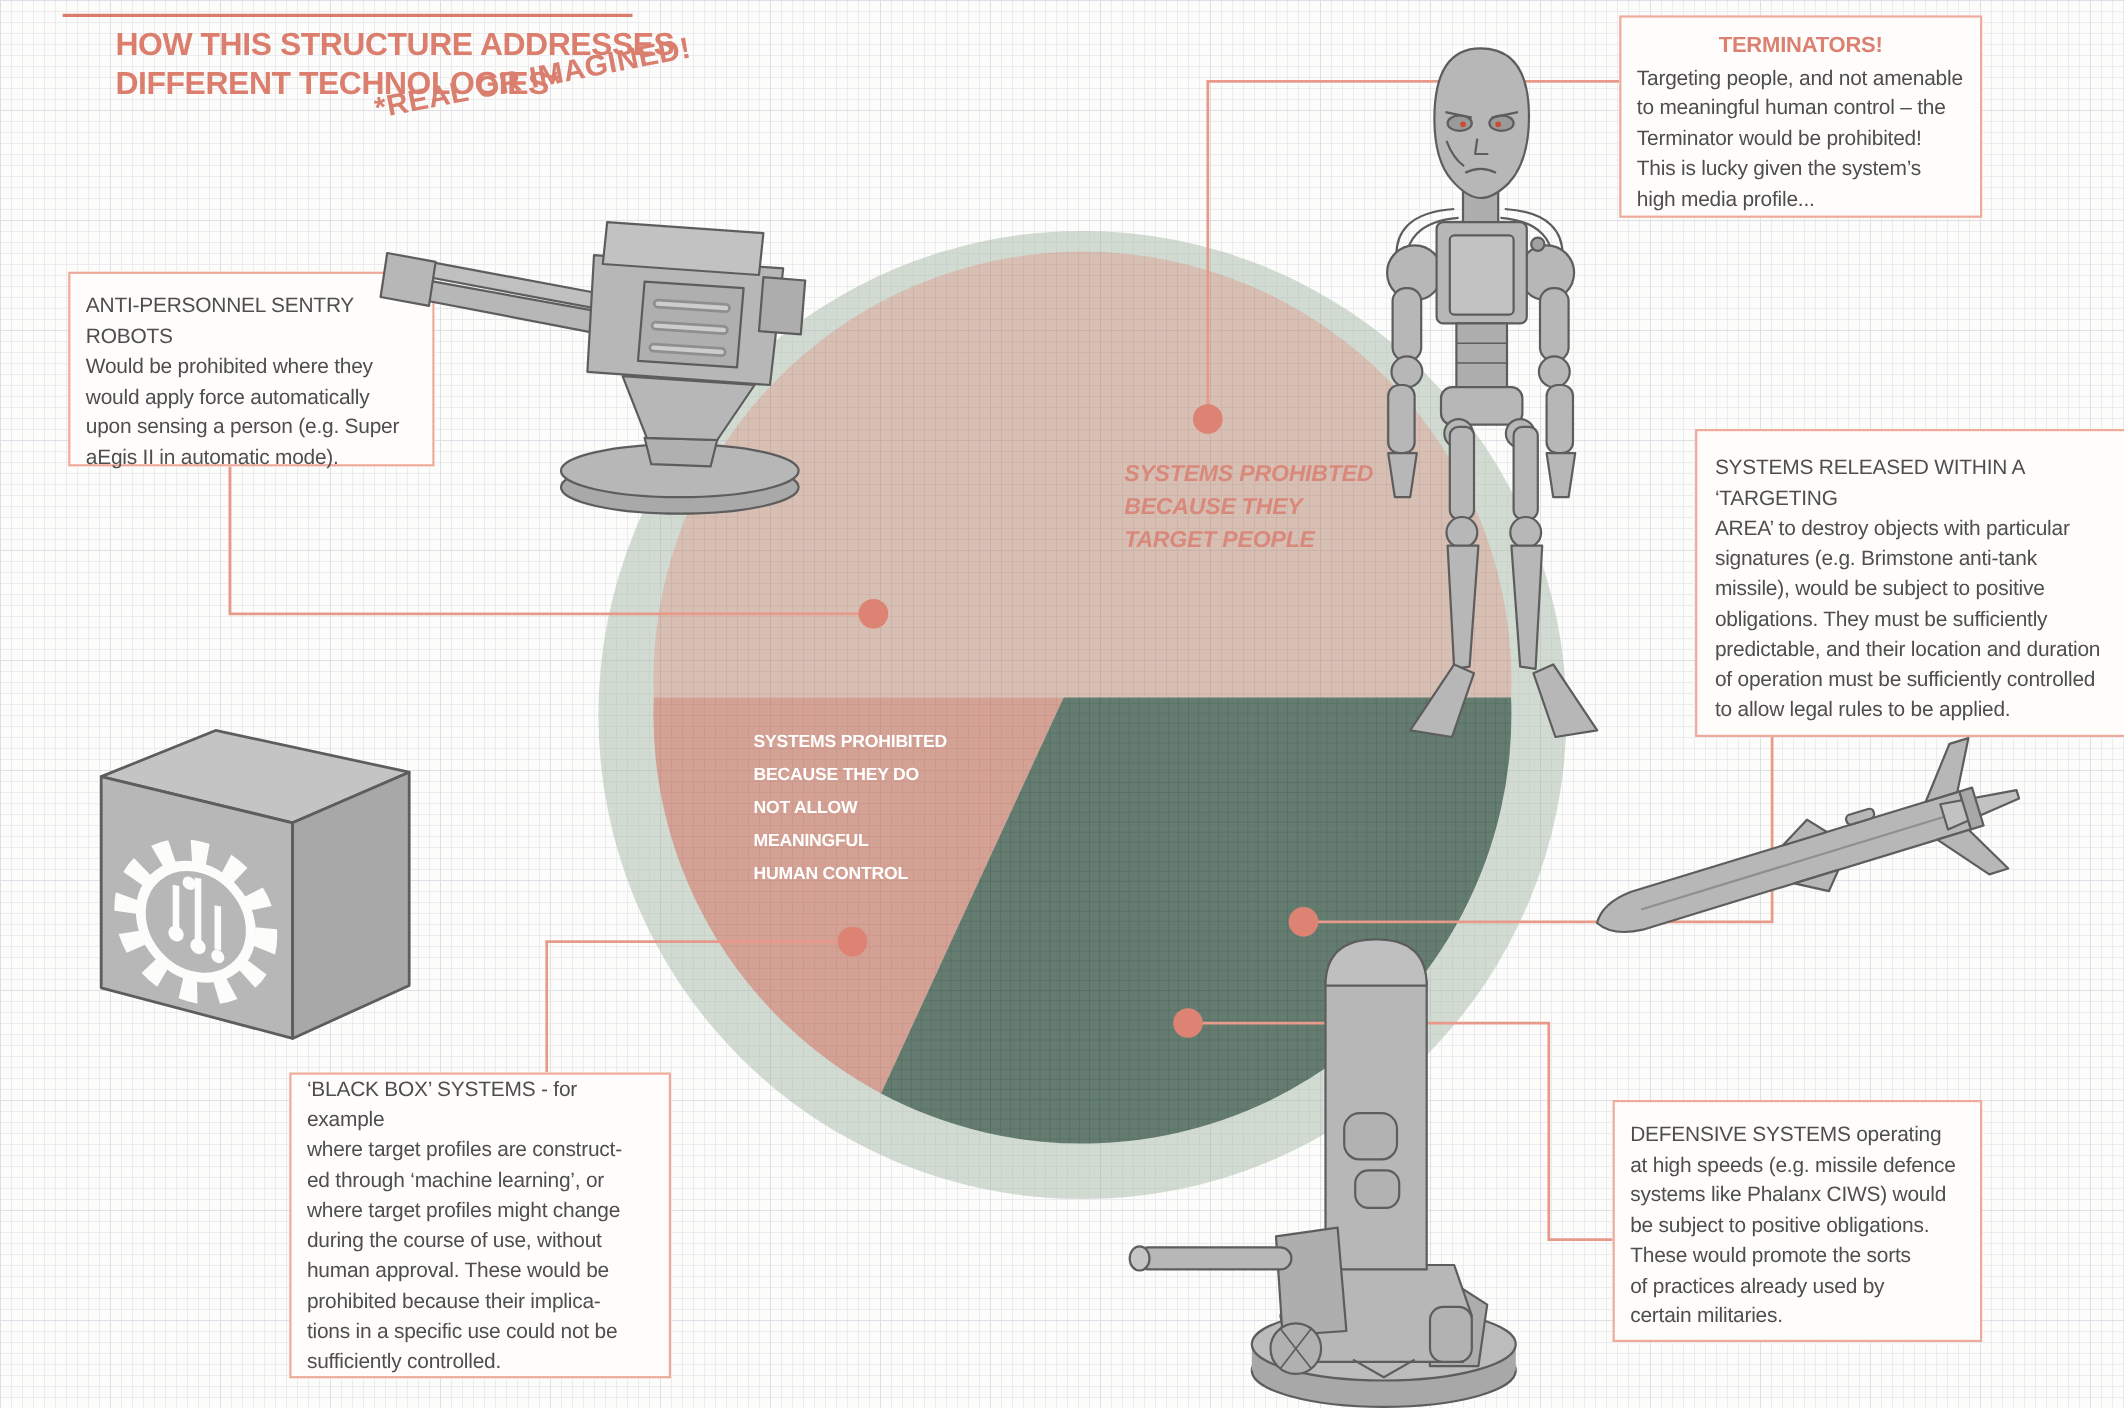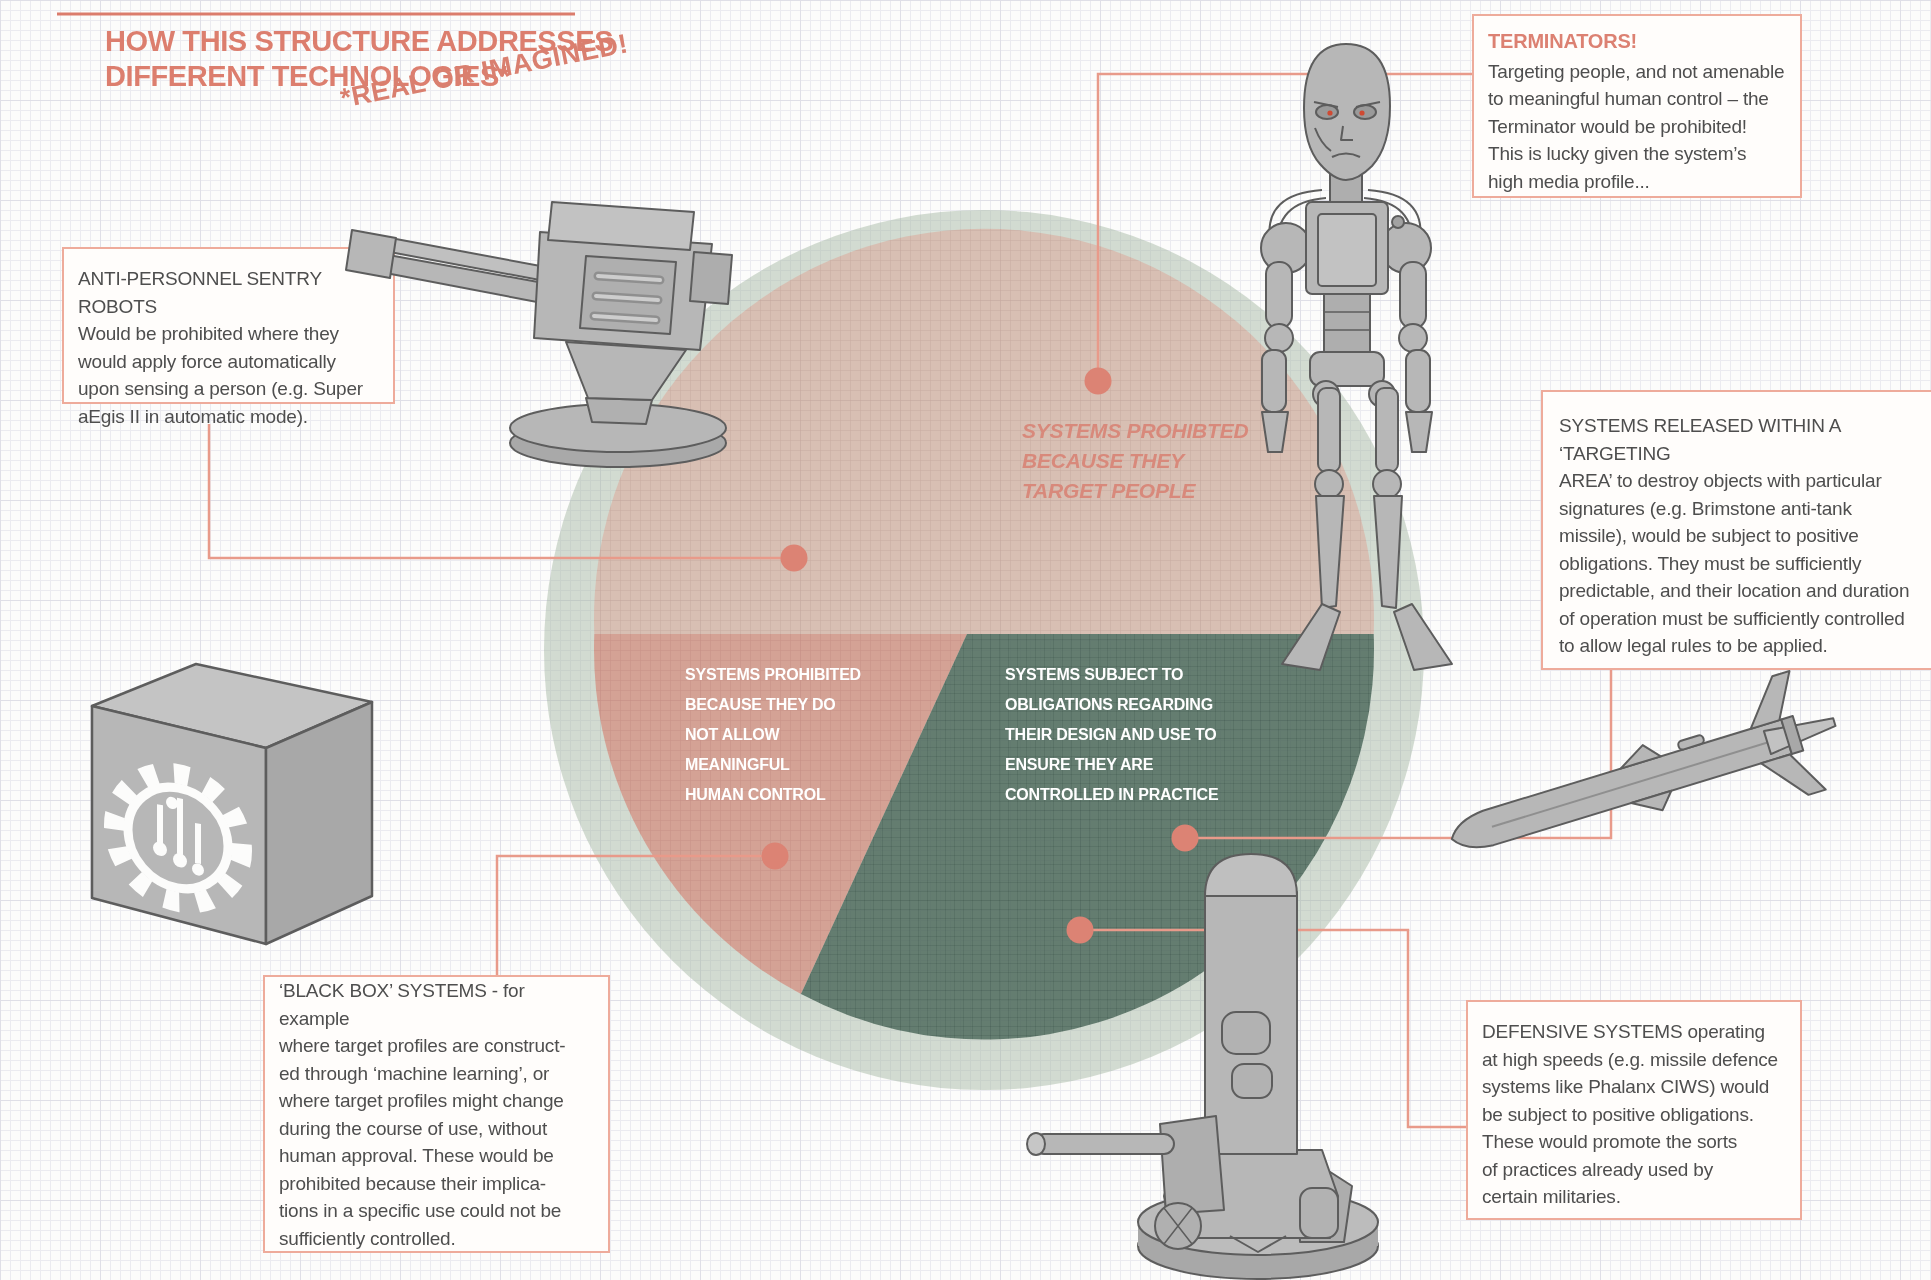--- a/index.html
+++ b/index.html
@@ -43,23 +43,23 @@
     position:absolute;
     background:#fffdfb;
     border:2px solid #eeab9b;
     box-sizing:border-box;
     color:#4e4e4e;
     font-size:19px;line-height:27.5px;
     letter-spacing:-0.2px;
     padding:12px 14px;
   }
   .callout .lines{white-space:pre-line;}
-  .callout .heading{font-weight:bold;color:#dc8172;font-size:20px;margin-bottom:2px;}
+  .callout .heading{font-weight:bold;color:#dc8172;font-size:20px;margin-bottom:2px;text-align:center;}
   #callout-terminators{left:1472px;top:14px;width:330px;height:184px;}
-  #callout-sentry{left:62px;top:247px;width:333px;height:157px;padding-top:16px;}
+  #callout-sentry{left:62px;top:247px;width:333px;height:177px;padding-top:16px;}
   #callout-targeting-area{left:1541px;top:390px;width:398px;height:280px;padding:20px 16px;}
   #callout-black-box{left:263px;top:975px;width:347px;height:278px;padding-top:0;}
   #callout-defensive{left:1466px;top:1000px;width:336px;height:220px;padding-top:16px;}
 </style>
 </head>
 <body>
 
 <div class="stage">
 
   <svg class="layer" width="1931" height="1280" viewBox="0 0 1931 1280">
@@ -108,25 +108,20 @@
   <div class="annotation">*REAL OR IMAGINED!</div>
 
   <div class="wedge-label" id="label-target-people">SYSTEMS PROHIBTED
 BECAUSE THEY
 TARGET PEOPLE</div>
   <div class="wedge-label" id="label-human-control">SYSTEMS PROHIBITED
 BECAUSE THEY DO
 NOT ALLOW
 MEANINGFUL
 HUMAN CONTROL</div>
-  <div class="wedge-label" id="label-obligations">SYSTEMS SUBJECT TO
-OBLIGATIONS REGARDING
-THEIR DESIGN AND USE TO
-ENSURE THEY ARE
-CONTROLLED IN PRACTICE</div>
 
   <div class="callout" id="callout-terminators">
     <div class="heading">TERMINATORS!</div>
     <div class="lines">Targeting people, and not amenable
 to meaningful human control – the
 Terminator would be prohibited!
 This is lucky given the system’s
 high media profile...</div>
   </div>
 

